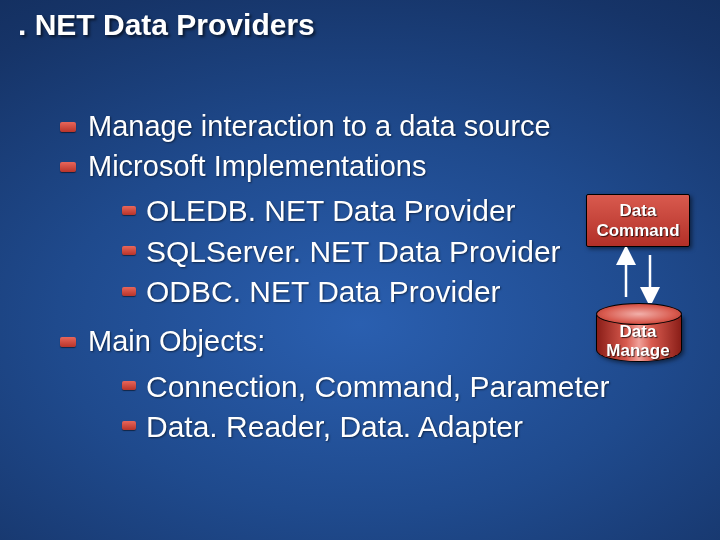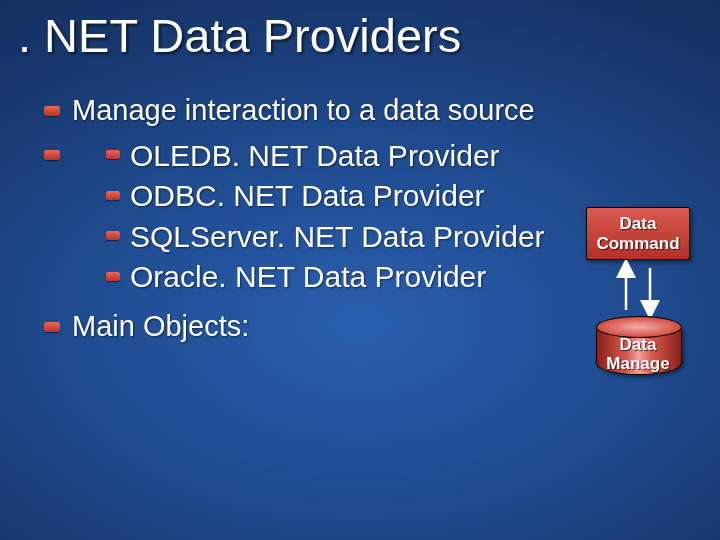--- a/index.html
+++ b/index.html
@@ -20,34 +20,34 @@
   }
   .slide {
     position: relative;
     width: 100%;
     height: 100%;
   }
   .title {
     position: absolute;
     top: 8px;
     left: 18px;
-    font-size: 47px;
-    font-weight: 400;
+    font-size: 30px;
+    font-weight: 700;
     text-shadow: 2px 2px 3px rgba(0,0,0,0.6);
     white-space: nowrap;
   }
 
   .content {
     position: absolute;
     top: 92px;
     left: 44px;
     right: 10px;
   }
 
-  ul.bl { list-style: none; margin: 0; padding: 0; }
+  ul.bl { list-style: none; margin: 16px; padding: 0; }
 
   
   ul.lvl1 > li {
     position: relative;
     padding-left: 28px;
     font-size: 29px;
     line-height: 1.3;
     text-shadow: 1px 1px 2px rgba(0,0,0,0.5);
     margin-bottom: 2px;
   }
@@ -79,21 +79,21 @@
     height: 9px;
     background: linear-gradient(#e8665a, #b8342a);
     border-radius: 2px;
     box-shadow: 0 1px 1px rgba(0,0,0,0.5);
   }
 
   
   .diagram {
     position: absolute;
     right: 22px;
-    top: 207px;
+    top: 194px;
     width: 120px;
     text-align: center;
   }
   .box {
     margin: 0 auto;
     width: 94px;
     padding: 6px 4px;
     background: linear-gradient(#d95a4e, #b23028);
     border: 1px solid #000;
     border-radius: 2px;
@@ -154,30 +154,34 @@
   <div class="title">. NET Data Providers</div>
 
   <div class="content">
     <ul class="bl lvl1">
       <li>
         <span class="bullet"></span>
         <span>Manage interaction to a data source</span>
       </li>
       <li>
         <span class="bullet"></span>
+        <span>Microsoft Implementations</span>
         <ul class="bl lvl2">
           <li><span class="bullet"></span><span>OLEDB. NET Data Provider</span></li>
+          <li><span class="bullet"></span><span>SQLServer. NET Data Provider</span></li>
           <li><span class="bullet"></span><span>ODBC. NET Data Provider</span></li>
-          <li><span class="bullet"></span><span>SQLServer. NET Data Provider</span></li>
-          <li><span class="bullet"></span><span>Oracle. NET Data Provider</span></li>
         </ul>
       </li>
       <li>
         <span class="bullet"></span>
         <span>Main Objects:</span>
+        <ul class="bl lvl2">
+          <li><span class="bullet"></span><span>Connection, Command, Parameter</span></li>
+          <li><span class="bullet"></span><span>Data. Reader, Data. Adapter</span></li>
+        </ul>
       </li>
     </ul>
   </div>
 
   <div class="diagram">
     <div class="box">
       <span>Data</span><br>
       <span>Command</span>
     </div>
     <div class="arrows">

